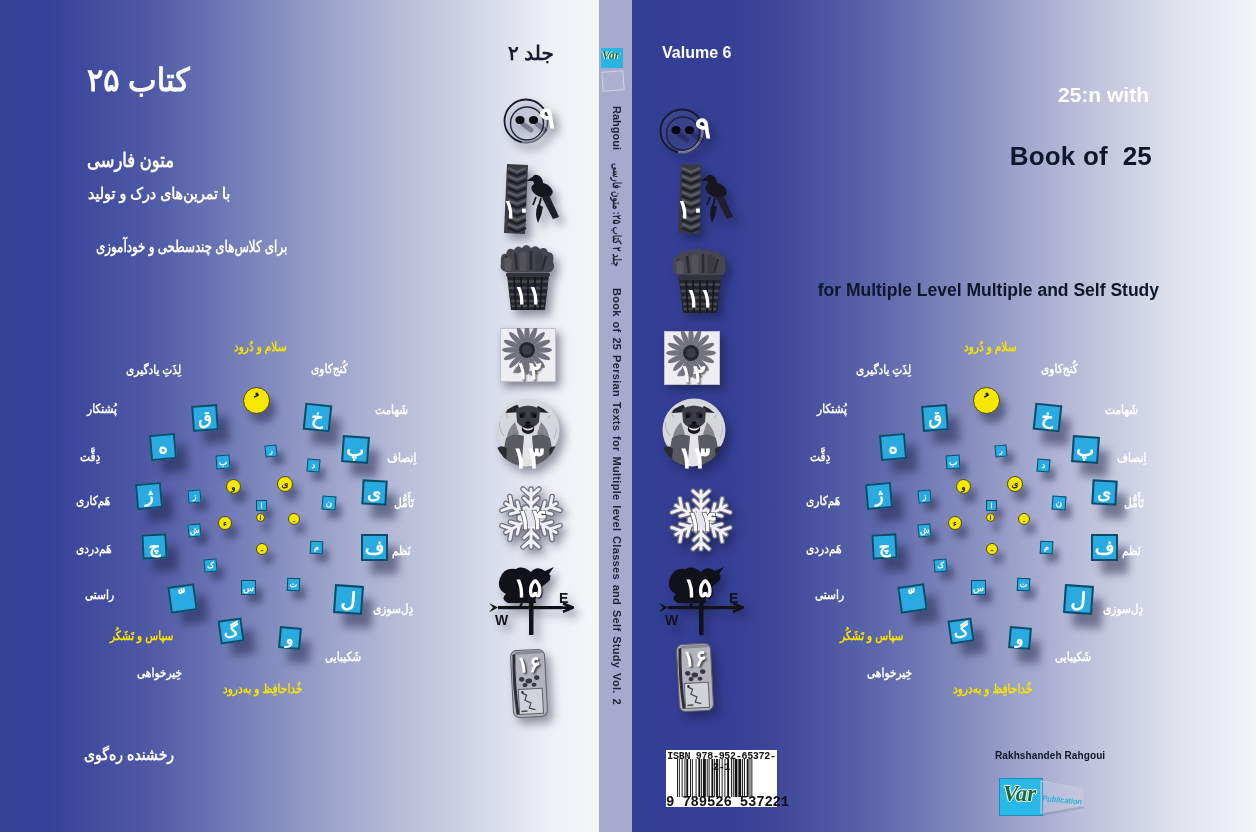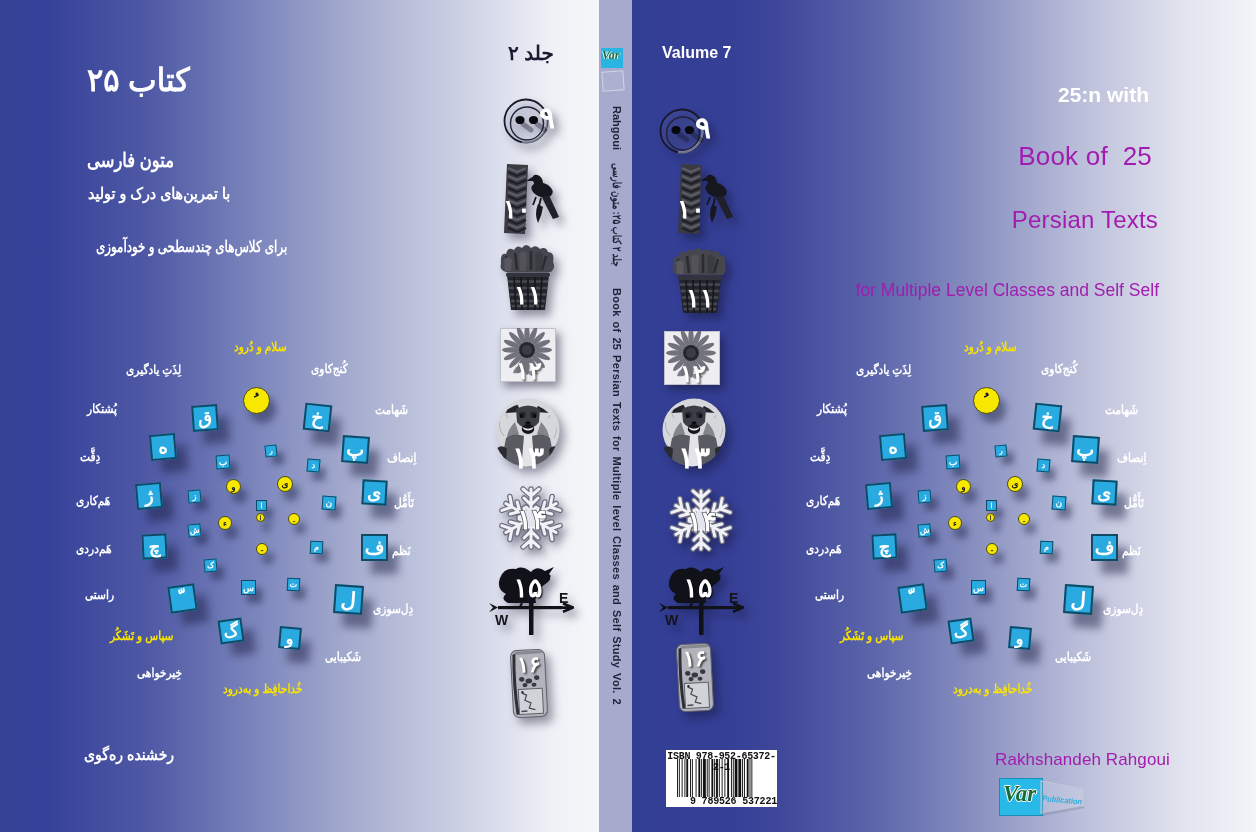--- a/index.html
+++ b/index.html
@@ -8,56 +8,56 @@
 .page{position:relative;width:1256px;height:832px;overflow:hidden;background:#fff;}
 .abs{position:absolute;}
 .back{left:0;top:0;width:599px;height:832px;
  background:linear-gradient(to right,#344295 0%,#36429a 8%,#4f59a5 25%,#7a84bb 42%,#a3aacd 58%,#c9cde2 75%,#eef0f6 92%,#f6f7fa 100%);}
 .spine{left:599px;top:0;width:33px;height:832px;background:#a7aacc;}
 .front{left:632px;top:0;width:624px;height:832px;
  background:linear-gradient(to right,#323e94 0%,#353f96 15%,#3d4699 23%,#5c66ab 39%,#8890c0 55%,#b8bcd8 71%,#dfe1ed 87%,#f4f5f9 100%);}
 .rtl{direction:rtl;unicode-bidi:isolate;}
 .nw{white-space:nowrap;}
 .wt{color:#fff;font-weight:bold;}
-.bk{color:#a21caf;font-weight:normal;}
+.bk{color:#0f172a;font-weight:bold;}
 
 .btitle{left:87px;top:61px;font-size:32px;transform:scaleX(.95);transform-origin:0 0;}
 .bsub1{left:87px;top:148px;font-size:20px;transform:scaleX(.82);transform-origin:0 0;}
 .bsub2{left:88px;top:184px;font-size:16px;transform:scaleX(.89);transform-origin:0 0;}
 .bsub3{left:96px;top:237px;font-size:16px;transform:scaleX(.74);transform-origin:0 0;}
 .bauthor{left:84px;top:745px;font-size:16px;transform:scaleX(.88);transform-origin:0 0;}
 
 .valume{left:662px;top:44px;font-size:16px;}
 .kirja{left:1058px;top:83px;font-size:21px;}
 .bookof{right:104px;top:141px;font-size:26px;letter-spacing:.2px;}
 .persiantexts{right:98px;top:206px;font-size:24px;letter-spacing:.2px;}
 .withcomp{right:95px;top:243px;font-size:15.5px;}
 .formult{right:97px;top:280px;font-size:17.5px;}
-.fauthor{left:995px;top:750px;font-size:17px;letter-spacing:.1px;}
+.fauthor{left:995px;top:750px;font-size:10px;letter-spacing:.1px;}
 
 .jeld{left:497px;top:41px;font-size:20px;color:#1a1a30;font-weight:bold;margin-left:11px;}
 
 .spinebar{left:599px;top:0;width:800px;height:33px;transform-origin:0 0;transform:rotate(90deg) translateY(-33px);color:#20243a;font-weight:bold;}
 .sp-rahgoui{position:absolute;left:106px;top:9px;font-size:11px;}
 .sp-fa{position:absolute;left:163px;top:8px;font-size:11.5px;transform-origin:0 0;transform:scaleX(.76);}
 .sp-en{position:absolute;left:288px;top:9px;font-size:11px;word-spacing:1.5px;letter-spacing:.3px;}
 
 
 .icon{position:absolute;}
 
 .word{position:absolute;font-weight:bold;font-size:12.5px;white-space:nowrap;direction:rtl;transform-origin:0 0;transform:scaleX(.85);}
 .ww{color:#fff;}
 .wy{color:#f8e400;}
 .tile{position:absolute;background:#29abe2;border:2px solid #124a66;color:#fff;font-weight:bold;display:flex;align-items:center;justify-content:center;box-shadow:10px 13px 9px rgba(25,28,62,.48);}
 .stile{position:absolute;background:#29abe2;border:1px solid #124a66;color:#fff;font-weight:bold;display:flex;align-items:center;justify-content:center;box-shadow:6px 8px 6px rgba(25,28,62,.45);}
 .circ{position:absolute;background:#f8e800;border:1.5px solid #4a4a10;border-radius:50%;color:#1a1a1a;font-weight:bold;display:flex;align-items:center;justify-content:center;box-shadow:6px 9px 7px rgba(25,28,62,.45);}
 
 .bcode{position:absolute;left:666px;top:750px;width:111px;height:57px;background:#fff;}
 .bcode .t1{position:absolute;left:0;top:1px;width:100%;text-align:center;font-family:"Liberation Mono",monospace;font-size:10px;font-weight:bold;color:#111;letter-spacing:-.3px;}
-.bcode .t2{position:absolute;left:0;bottom:0px;width:100%;text-align:right;font-family:"Liberation Mono",monospace;font-size:10px;font-weight:bold;color:#111;letter-spacing:-.2px;}
+.bcode .t2{position:absolute;left:0;bottom:0px;width:100%;text-align:right;font-family:"Liberation Mono",monospace;font-size:14px;font-weight:bold;color:#111;letter-spacing:-.2px;}
 
 .varbox{position:absolute;left:999px;top:778px;width:42px;height:36px;background:#29b9e8;border:1px solid #1a8cb8;}
 .varbox span{position:absolute;left:3px;top:2px;font-size:23px;font-style:italic;font-weight:bold;color:#1a6b3a;font-family:"Liberation Serif",serif;text-shadow:-1px 0 0 #fff,1px 0 0 #fff,0 -1px 0 #fff,0 1px 0 #fff;}
 .spvar{position:absolute;left:601px;top:48px;width:22px;height:20px;background:#2ab4e2;}
 .spvar span{position:absolute;left:1px;top:0px;font-size:12px;font-style:italic;font-weight:bold;color:#1d6b3a;font-family:"Liberation Serif",serif;text-shadow:-1px 0 0 rgba(255,255,255,.8),1px 0 0 rgba(255,255,255,.8);}
 .spvar2{position:absolute;left:602px;top:71px;width:20px;height:18px;border:1px solid rgba(255,255,255,.45);background:rgba(255,255,255,.08);transform:rotate(-4deg);}
 </style>
 </head>
 <body>
 <div class="page">
@@ -395,25 +395,24 @@
 </g>
 </svg>
 
   <div class="abs wt btitle nw rtl">کتاب ۲۵</div>
   <div class="abs wt bsub1 nw rtl">متون فارسی</div>
   <div class="abs wt bsub2 nw rtl">با تمرین‌های درک و تولید</div>
   <div class="abs wt bsub3 nw rtl">برای کلاس‌های چندسطحی و خودآموزی</div>
   <div class="abs wt bauthor nw rtl">رخشنده ره‌گوی</div>
   <div class="abs jeld nw rtl">جلد ۲</div>
 
-  <div class="abs wt valume nw">Valume 7</div>
+  <div class="abs wt valume nw">Valume 6</div>
   <div class="abs wt kirja nw">25:n with</div>
   <div class="abs bk bookof nw">Book of&nbsp; 25</div>
-  <div class="abs bk persiantexts nw">Persian Texts</div>
-  <div class="abs bk formult nw">for Multiple Level Classes and Self Self</div>
+  <div class="abs bk formult nw">for Multiple Level Multiple and Self Study</div>
   <div class="abs bk fauthor nw">Rakhshandeh Rahgoui</div>
 
   <div class="abs spinebar">
       <span class="sp-rahgoui nw">Rahgoui</span>
       <span class="sp-fa nw rtl">جلد ۲ کتاب ۲۵: متون فارسی</span>
       <span class="sp-en nw">Book of 25 Persian Texts for Multiple level Classes and Self Study Vol. 2</span>
   </div>
 <div class="tile" style="left:192px;top:405px;width:22px;height:22px;font-size:18px;transform:rotate(-4deg)">
       <span>ق</span>
     </div>

